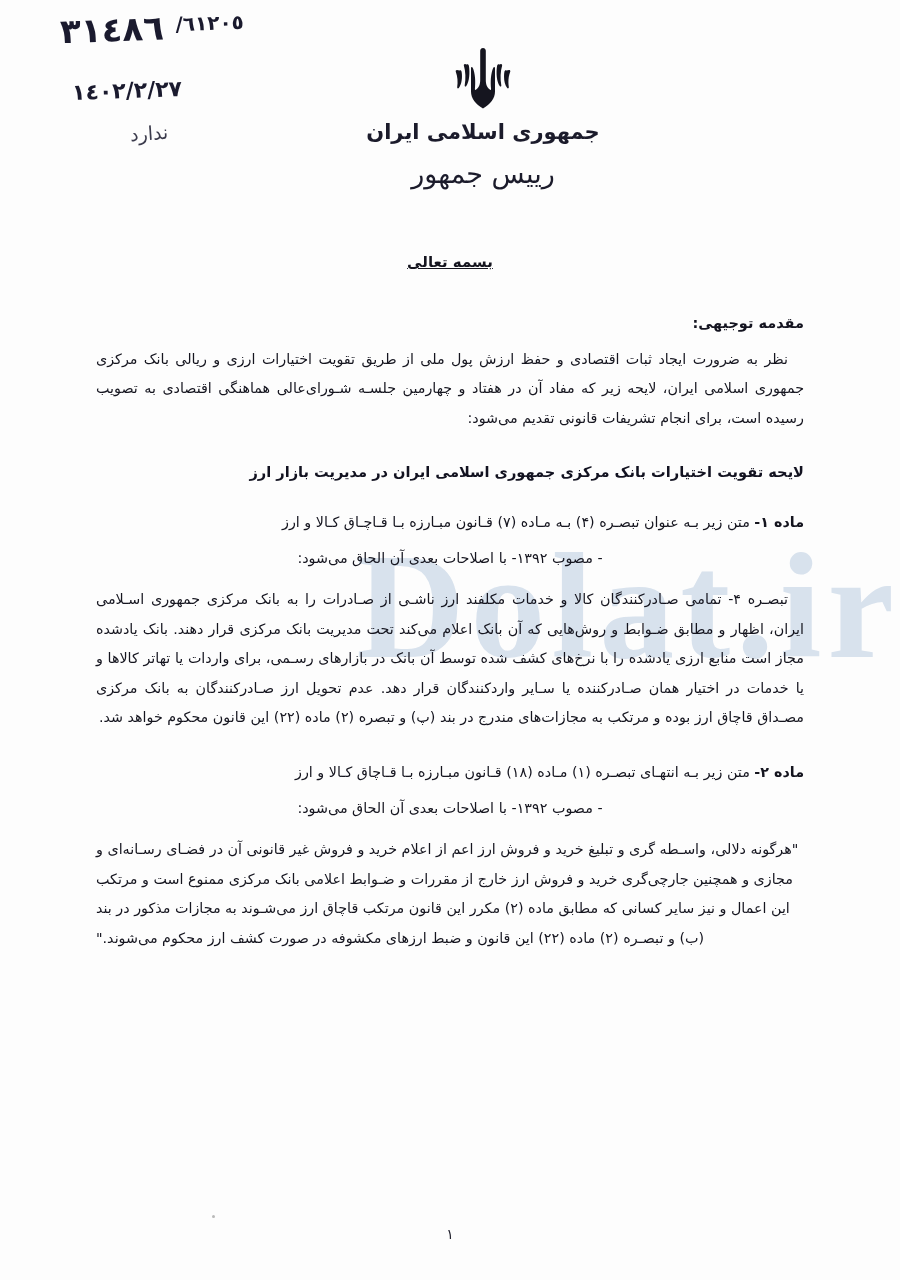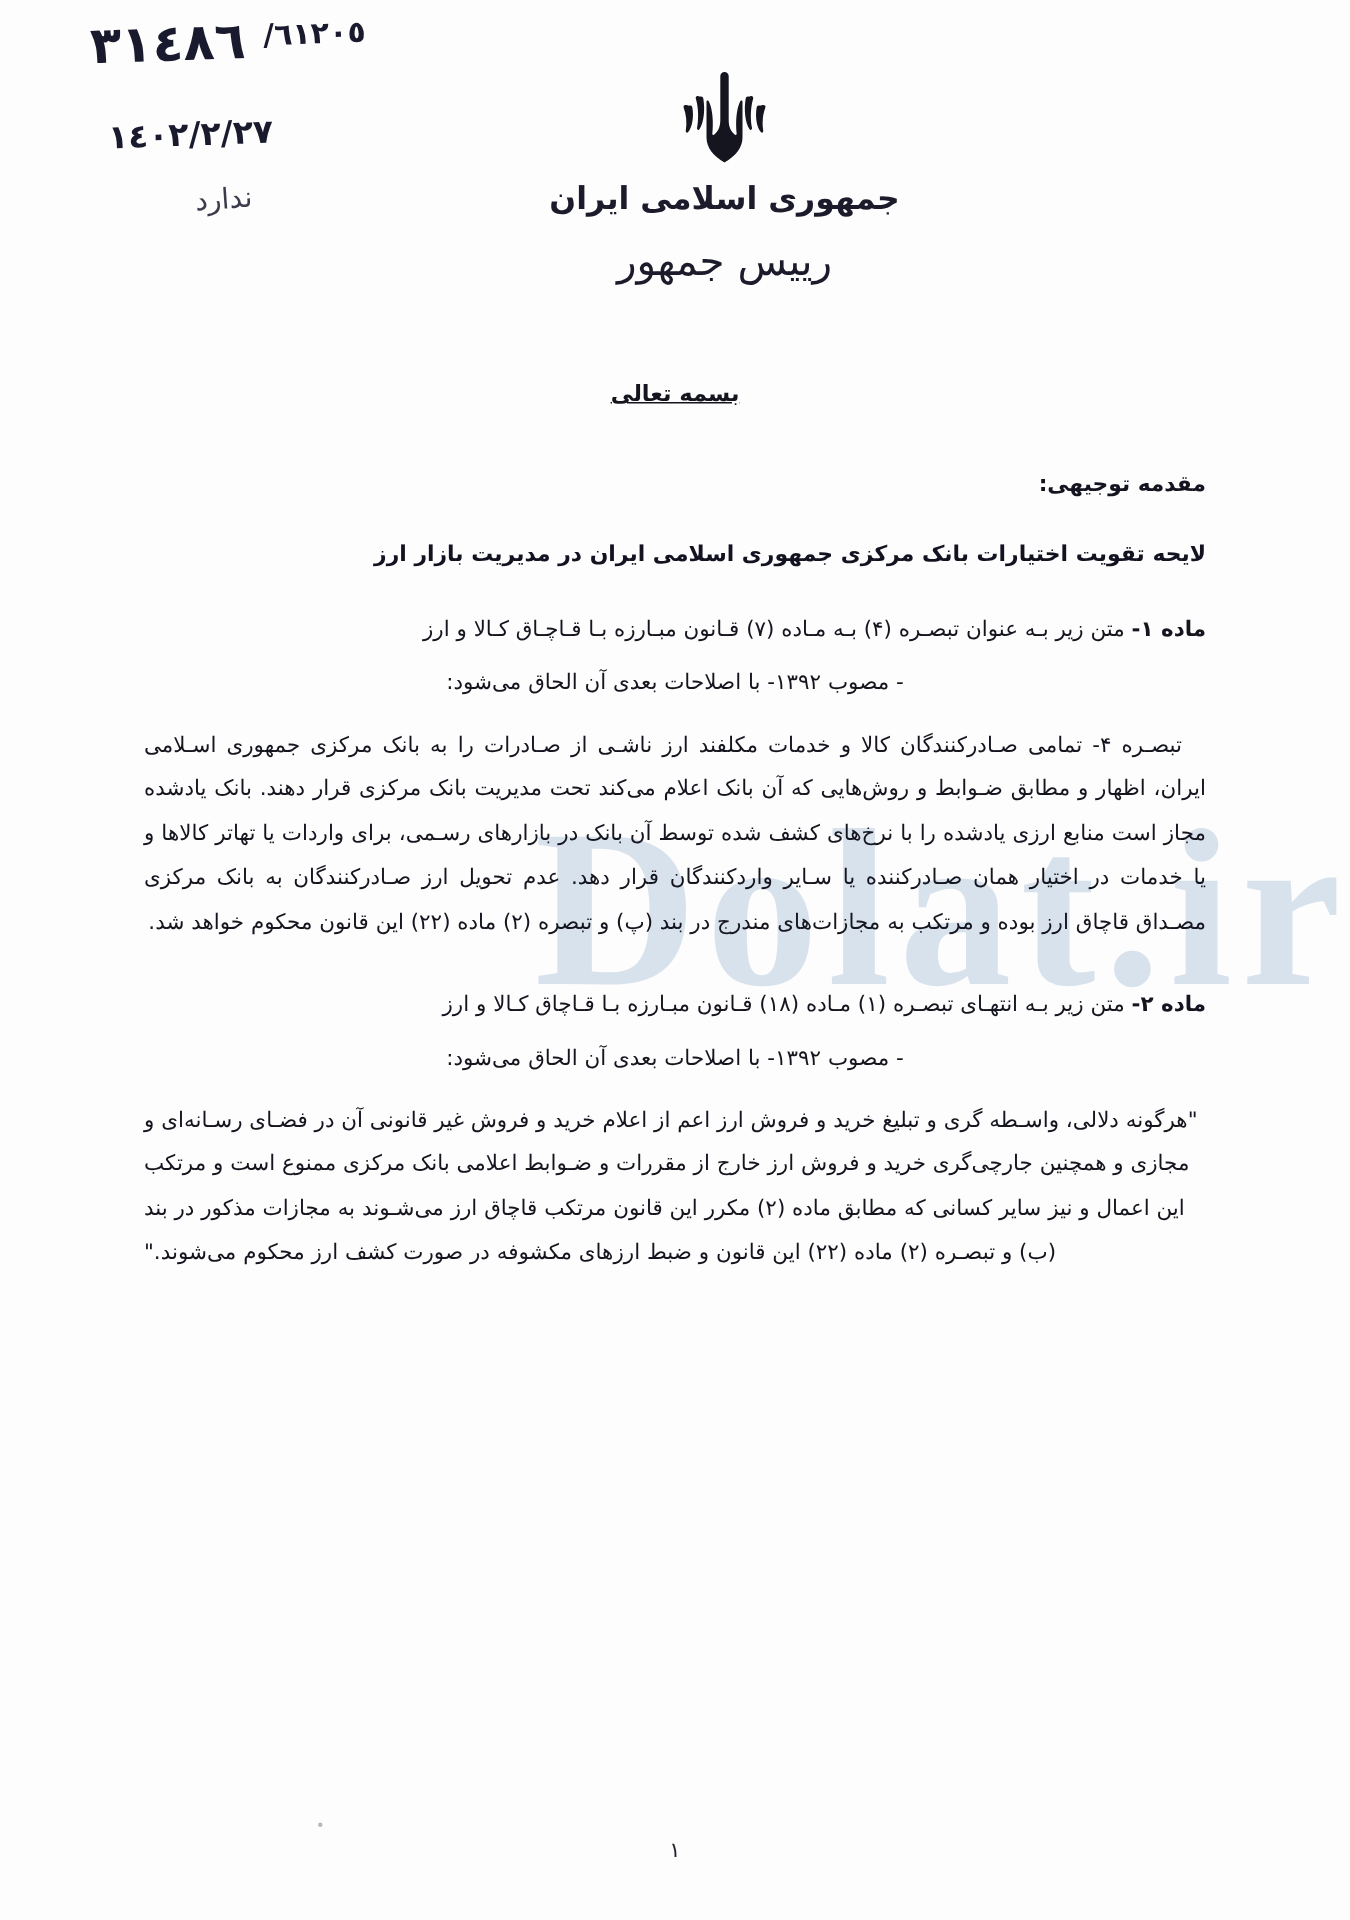--- a/index.html
+++ b/index.html
@@ -231,20 +231,21 @@
     </svg>
     <div class="lh-title">جمهوری اسلامی ایران</div>
     <div class="lh-sub">رییس جمهور</div>
   </div>
 
   <div class="besmeh">بسمه تعالی</div>
 
   <div class="content">
 
     <h2 class="sec-title">مقدمه توجیهی:</h2>
+    <p class="para indent">نظر به ضرورت ایجاد ثبات اقتصادی و حفظ ارزش پول ملی از طریق تقویت اختیارات ارزی و ریالی بانک مرکزی جمهوری اسلامی ایران، لایحه زیر که مفاد آن در هفتاد و چهارمین جلسـه شـورای‌عالی هماهنگی اقتصادی به تصویب رسیده است، برای انجام تشریفات قانونی تقدیم می‌شود:</p>
 
     <div class="bill-title">لایحه تقویت اختیارات بانک مرکزی جمهوری اسلامی ایران در مدیریت بازار ارز</div>
 
     <p class="article">
       <span class="lead">ماده ١-</span><span> متن زیر بـه عنوان تبصـره (۴) بـه مـاده (۷) قـانون مبـارزه بـا قـاچـاق کـالا و ارز</span>
     </p>
     <p class="article-sub">- مصوب ١٣٩٢- با اصلاحات بعدی آن الحاق می‌شود:</p>
     <p class="para indent">تبصـره ۴- تمامی صـادرکنندگان کالا و خدمات مکلفند ارز ناشـی از صـادرات را به بانک مرکزی جمهوری اسـلامی ایران، اظهار و مطابق ضـوابط و روش‌هایی که آن بانک اعلام می‌کند تحت مدیریت بانک مرکزی قرار دهند. بانک یادشده مجاز است منابع ارزی یادشده را با نرخ‌های کشف شده توسط آن بانک در بازارهای رسـمی، برای واردات یا تهاتر کالاها و یا خدمات در اختیار همان صـادرکننده یا سـایر واردکنندگان قرار دهد. عدم تحویل ارز صـادرکنندگان به بانک مرکزی مصـداق قاچاق ارز بوده و مرتکب به مجازات‌های مندرج در بند (پ) و تبصره (٢) ماده (٢٢) این قانون محکوم خواهد شد.</p>
 
     <div class="block-gap"></div>

